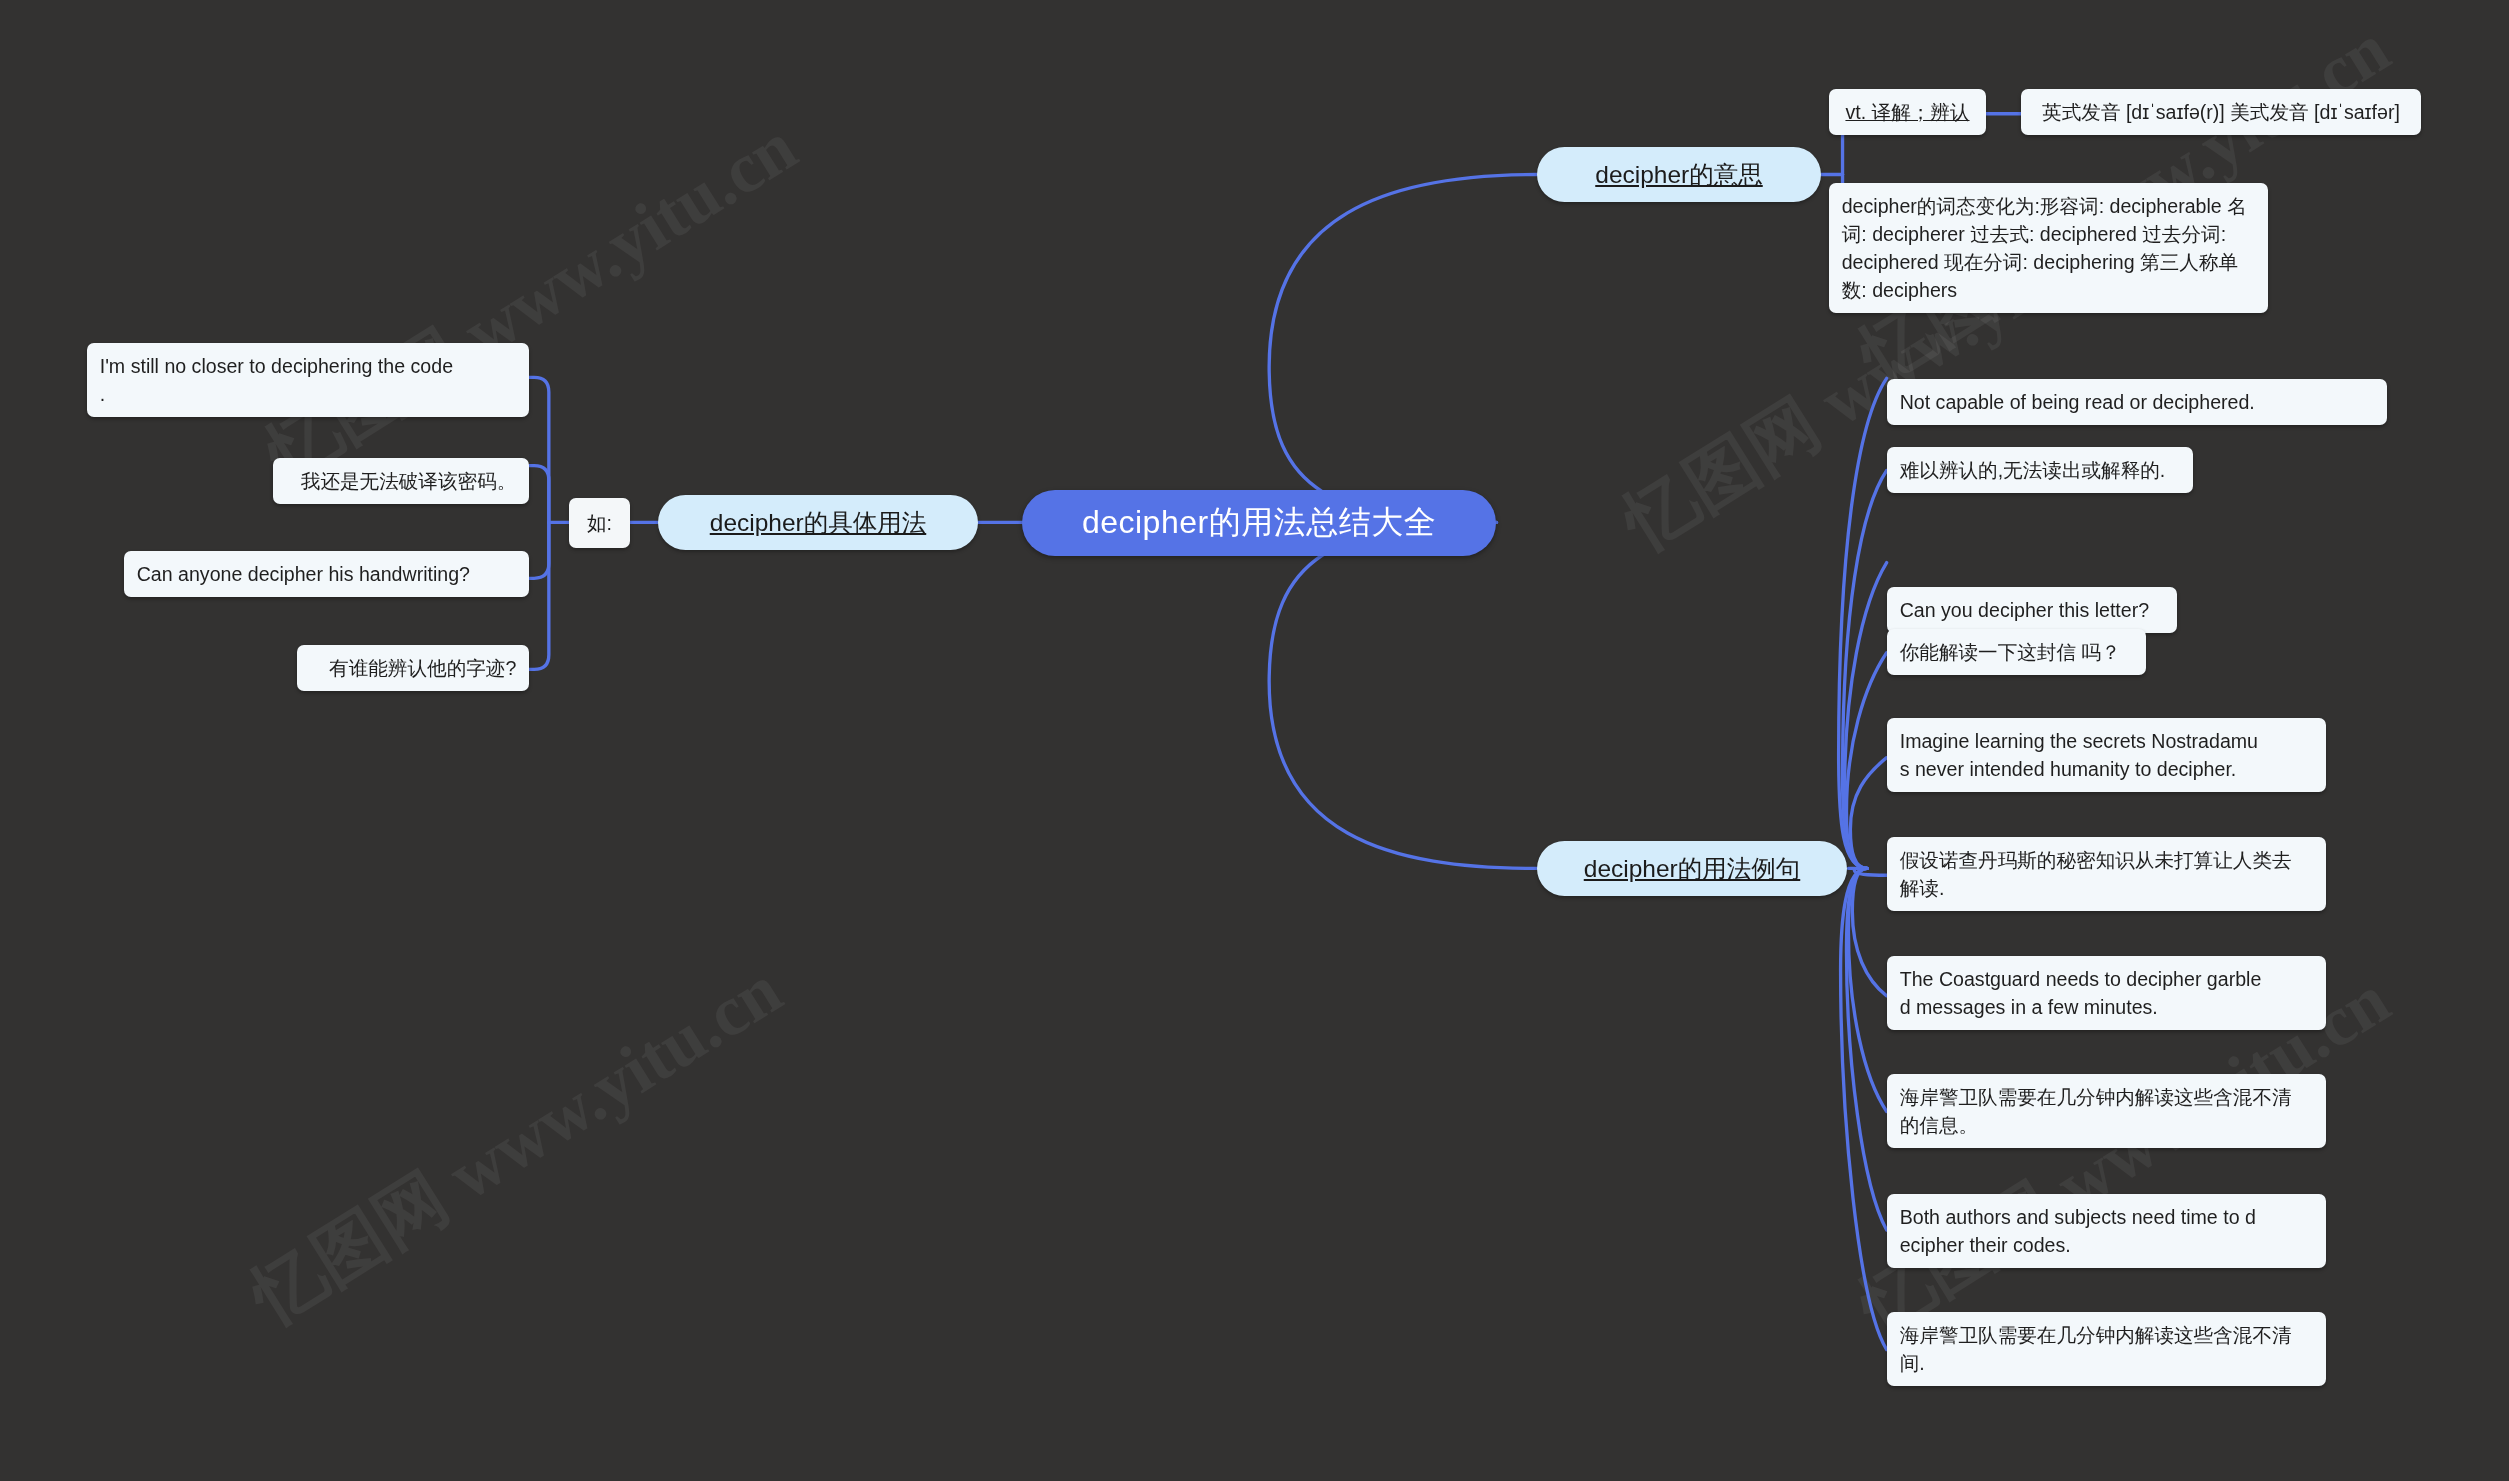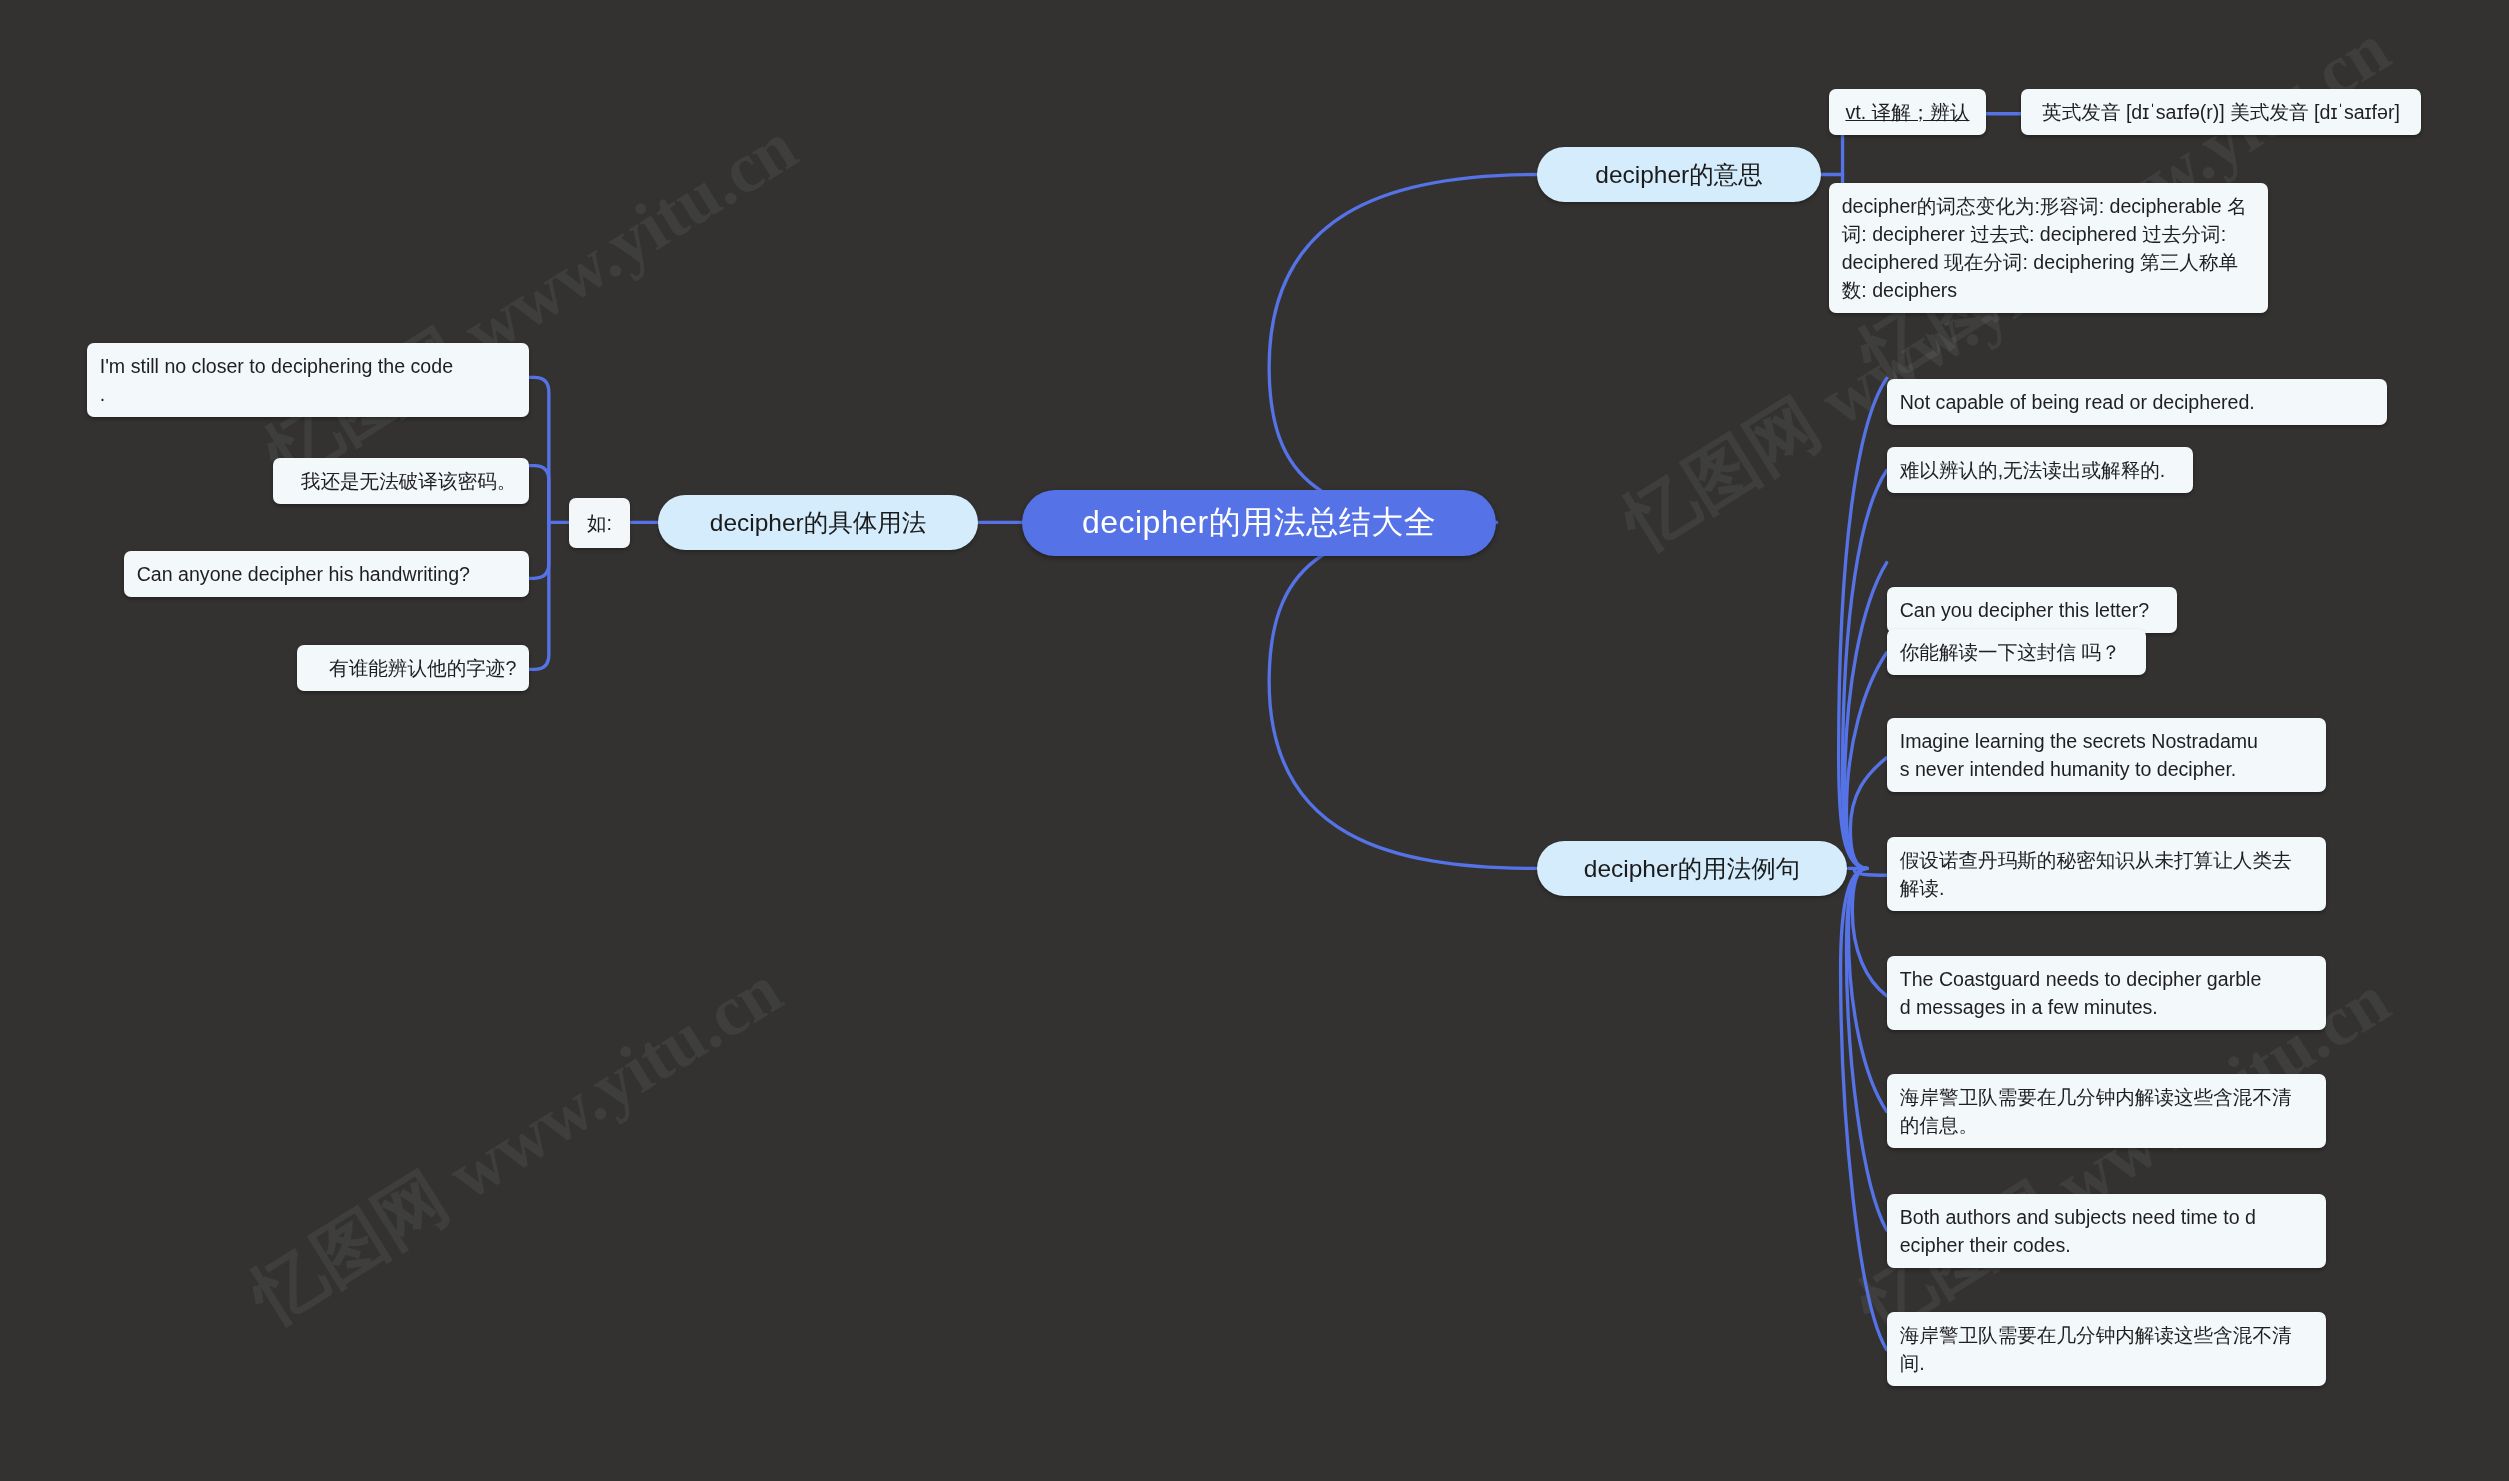--- a/index.html
+++ b/index.html
@@ -54,20 +54,21 @@
   
   .branch {
     background: #d4ecfb;
     color: #1b1b1b;
     border-radius: 979px;
     font-size: 24.5px;
     display: flex;
     align-items: center;
     justify-content: center;
     box-shadow: 0 2px 3.9px rgba(0,0,0,0.3);
+    text-decoration: underline;
   }
   
   .tag {
     background: #f4f7f9;
     color: #1b1b1b;
     border-radius: 6.9px;
     font-size: 19.6px;
     display: flex;
     align-items: center;
     justify-content: center;

